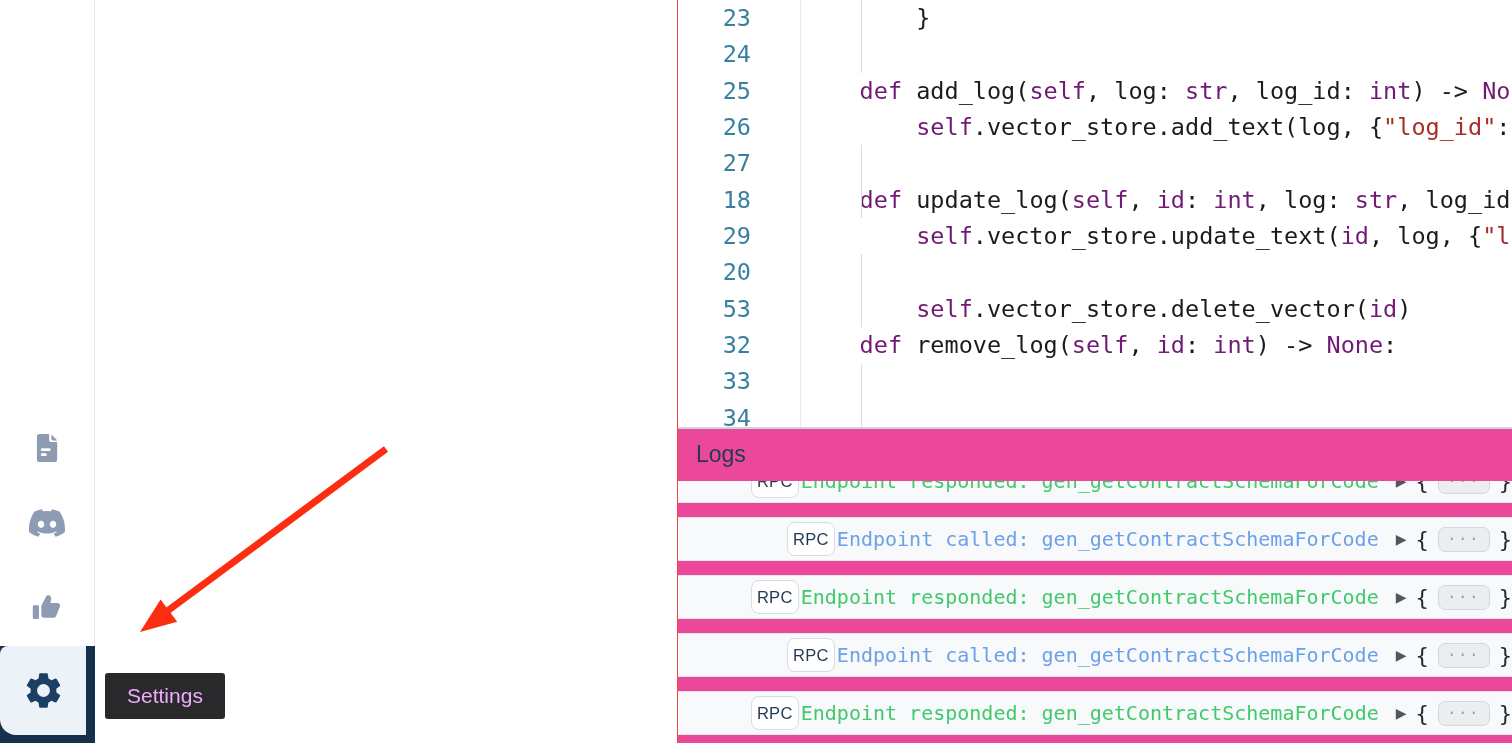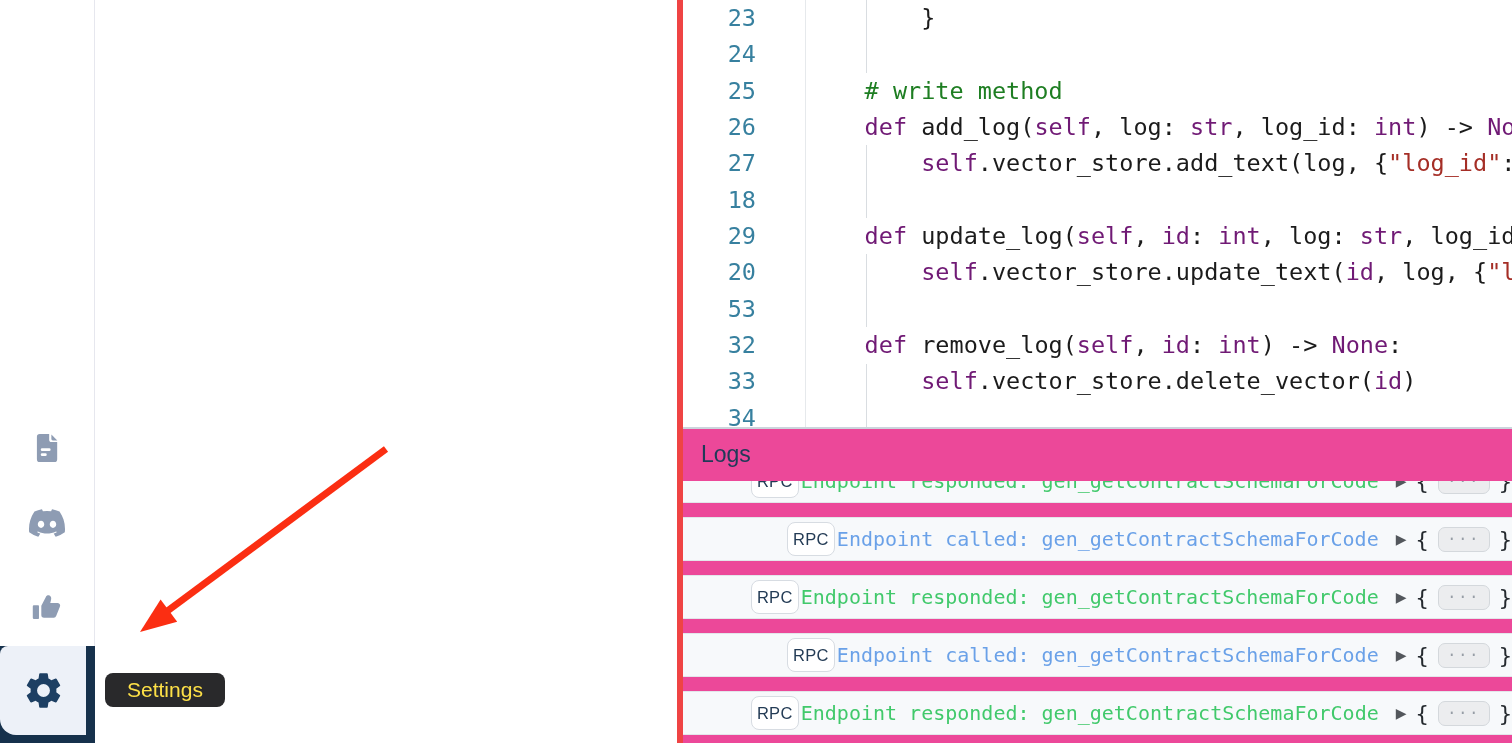--- a/index.html
+++ b/index.html
@@ -12,30 +12,30 @@
              background:#fff; border-right:1px solid #e6e7ee; }
   .nav-btn { position:absolute; left:0; width:94px; height:64px; border:none; background:none;
              display:flex; align-items:center; justify-content:center; color:#8e9cb3; cursor:pointer; }
   .nav-btn svg { display:block; }
   .settings-active { position:absolute; left:0; top:646px; width:95px; height:97px; background:#16314c; }
   .settings-panel { position:absolute; left:0; top:0; right:9px; bottom:8px; background:#edf1f8;
                     border-radius:8px 0 0 16px; display:flex; align-items:center; justify-content:center;
                     color:#1d3f63; cursor:pointer; }
 
   
-  .tooltip { position:absolute; left:105px; top:673px; height:34px; padding:0 22px;
-             background:#29292b; color:#fde047; font-size:21px; border-radius:8px;
+  .tooltip { position:absolute; left:105px; top:673px; height:46px; padding:0 22px;
+             background:#29292b; color:#f0abfc; font-size:21px; border-radius:3px;
              display:flex; align-items:center; white-space:nowrap; }
 
   
   .arrow-overlay { position:absolute; left:0; top:0; width:1512px; height:743px; pointer-events:none; }
 
   
   .right-panel { position:absolute; left:677px; top:0; width:835px; height:743px;
-                 border-left:6px solid #ef4444; background:#fff; }
+                 border-left:1px solid #ef4444; background:#fff; }
 
   .code-area { position:absolute; left:0; top:0; right:0; height:427px; overflow:hidden;
                font-family:"DejaVu Sans Mono","Liberation Mono",monospace;
                font-size:23.5px; line-height:36.35px; }
   .gutter { position:absolute; left:0; top:0; width:123px; height:100%;
             border-right:1px solid #e6e9ec; }
   .gutter .ln { height:36.35px; text-align:right; padding-right:49px; color:#37809f; }
   .code-lines { position:absolute; left:125px; top:0; right:0; height:100%; }
   .code-line { height:36.35px; white-space:pre; color:#1b1b1b; }
   .tk-p { color:#1b1b1b; } .tk-k { color:#701a75; } .tk-c { color:#1e7e22; } .tk-s { color:#a52e26; }
@@ -116,29 +116,28 @@
           <div class="ln">29</div>
           <div class="ln">20</div>
           <div class="ln">53</div>
           <div class="ln">32</div>
           <div class="ln">33</div>
           <div class="ln">34</div>
         </div>
       <div class="code-lines" id="code-lines">
           <div class="code-line"><span class="tk-p">        }</span></div>
           <div class="code-line"></div>
-          <div class="code-line"><span class="tk-c">    # write method</span></div>
           <div class="code-line"><span class="tk-p">    </span><span class="tk-k">def</span><span class="tk-p"> add_log(</span><span class="tk-k">self</span><span class="tk-p">, log: </span><span class="tk-k">str</span><span class="tk-p">, log_id: </span><span class="tk-k">int</span><span class="tk-p">) -&gt; </span><span class="tk-k">None</span></div>
           <div class="code-line"><span class="tk-p">        </span><span class="tk-k">self</span><span class="tk-p">.vector_store.add_text(log, {</span><span class="tk-s">"log_id"</span><span class="tk-p">: log_id})</span></div>
           <div class="code-line"></div>
           <div class="code-line"><span class="tk-p">    </span><span class="tk-k">def</span><span class="tk-p"> update_log(</span><span class="tk-k">self</span><span class="tk-p">, </span><span class="tk-k">id</span><span class="tk-p">: </span><span class="tk-k">int</span><span class="tk-p">, log: </span><span class="tk-k">str</span><span class="tk-p">, log_id: </span></div>
           <div class="code-line"><span class="tk-p">        </span><span class="tk-k">self</span><span class="tk-p">.vector_store.update_text(</span><span class="tk-k">id</span><span class="tk-p">, log, {</span><span class="tk-s">"log_id"</span></div>
           <div class="code-line"></div>
+          <div class="code-line"><span class="tk-p">        </span><span class="tk-k">self</span><span class="tk-p">.vector_store.delete_vector(</span><span class="tk-k">id</span><span class="tk-p">)</span></div>
           <div class="code-line"><span class="tk-p">    </span><span class="tk-k">def</span><span class="tk-p"> remove_log(</span><span class="tk-k">self</span><span class="tk-p">, </span><span class="tk-k">id</span><span class="tk-p">: </span><span class="tk-k">int</span><span class="tk-p">) -&gt; </span><span class="tk-k">None</span><span class="tk-p">:</span></div>
-          <div class="code-line"><span class="tk-p">        </span><span class="tk-k">self</span><span class="tk-p">.vector_store.delete_vector(</span><span class="tk-k">id</span><span class="tk-p">)</span></div>
           <div class="code-line"></div>
         </div>
       <div id="guides">
           <div class="guide" style="top: 0px; height: 72.7px;"></div>
           <div class="guide" style="top: 145.4px; height: 72.7px;"></div>
           <div class="guide" style="top: 254.45px; height: 72.7px;"></div>
           <div class="guide" style="top: 363.5px; height: 72.7px;"></div>
         </div>
     </div>
 

